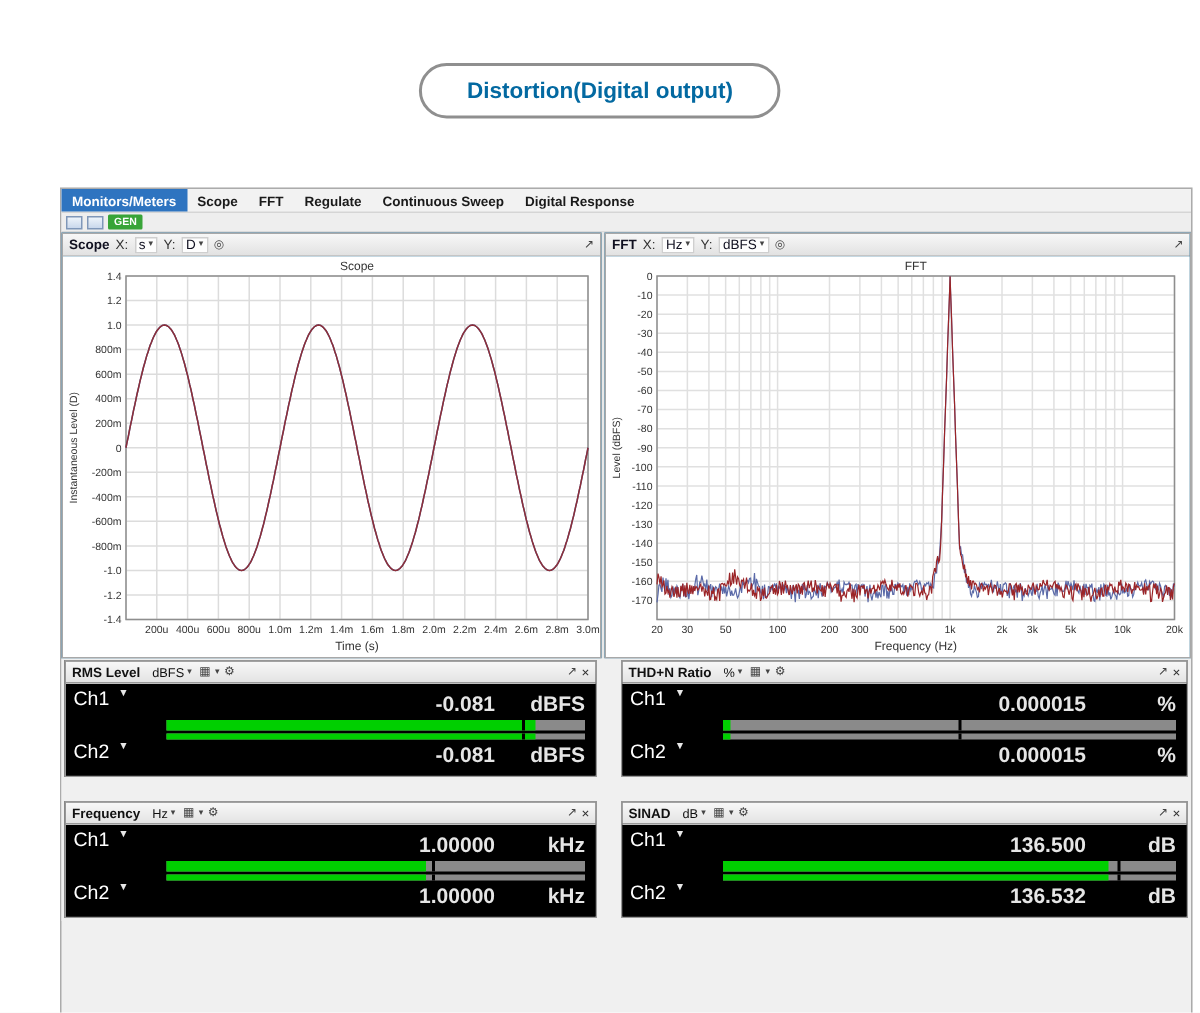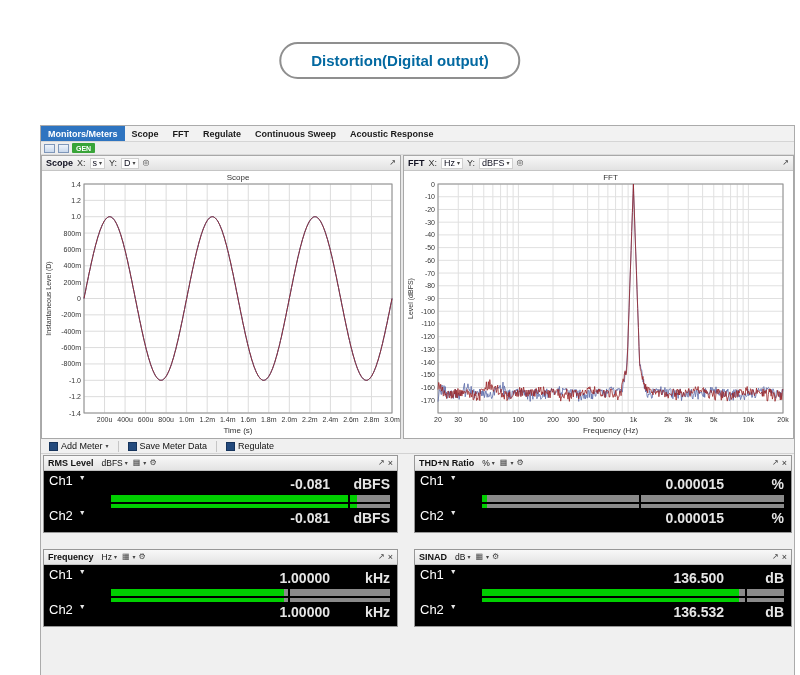--- a/index.html
+++ b/index.html
@@ -68,21 +68,21 @@
 <div class="title-pill">Distortion(Digital output)</div>
 
 <div class="app-window">
 
   <div class="tab-bar" id="tab-bar">
       <div class="tab selected">Monitors/Meters</div>
       <div class="tab">Scope</div>
       <div class="tab">FFT</div>
       <div class="tab">Regulate</div>
       <div class="tab">Continuous Sweep</div>
-      <div class="tab">Acoustic Response</div>
+      <div class="tab">Digital Response</div>
     </div>
 
   <div class="icon-bar">
     <span class="win-icon"></span>
     <span class="win-icon"></span>
     <span class="gen-badge">GEN</span>
   </div>
 
   <div class="graphs-row">
     <div class="gpanel scope">
@@ -278,37 +278,20 @@
             <text x="206.5" y="9" font-size="8" fill="#333" text-anchor="middle">FFT</text>
             <text x="206.5" y="262" font-size="8" fill="#333" text-anchor="middle">Frequency (Hz)</text>
             <text x="9" y="127.5" font-size="7" fill="#333" text-anchor="middle" transform="rotate(-90 9 127.5)">Level (dBFS)</text>
             <polyline points="34.0,230.6 34.7,225.1 35.3,219.0 36.0,218.6 36.7,221.5 37.3,223.6 38.0,214.0 38.6,219.0 39.3,223.3 40.0,214.6 40.6,221.8 41.3,215.6 42.0,225.7 42.6,221.2 43.3,227.3 44.0,225.9 44.6,219.9 45.3,224.4 45.9,220.7 46.6,224.8 47.3,219.6 47.9,221.0 48.6,226.6 49.3,227.6 49.9,223.6 50.6,220.6 51.2,218.2 51.9,226.8 52.6,221.6 53.2,227.0 53.9,226.5 54.6,222.0 55.2,228.4 55.9,223.0 56.6,223.5 57.2,220.5 57.9,223.4 58.5,222.6 59.2,219.3 59.9,214.7 60.5,212.3 61.2,225.8 61.9,222.5 62.5,217.0 63.2,217.3 63.9,212.8 64.5,215.7 65.2,219.6 65.8,218.4 66.5,222.3 67.2,215.3 67.8,223.1 68.5,219.6 69.2,221.2 69.8,218.4 70.5,227.2 71.2,220.0 71.8,220.8 72.5,222.9 73.1,220.2 73.8,220.9 74.5,224.5 75.1,221.7 75.8,218.0 76.5,222.8 77.1,220.0 77.8,225.0 78.5,219.5 79.1,224.6 79.8,220.3 80.4,226.6 81.1,223.3 81.8,219.8 82.4,221.6 83.1,226.3 83.8,222.7 84.4,225.8 85.1,225.8 85.8,223.9 86.4,221.2 87.1,225.5 87.7,227.6 88.4,226.2 89.1,222.7 89.7,219.1 90.4,224.3 91.1,216.6 91.7,218.5 92.4,217.7 93.0,217.3 93.7,216.8 94.4,216.0 95.0,217.5 95.7,214.6 96.4,214.4 97.0,221.1 97.7,219.0 98.4,217.7 99.0,211.1 99.7,224.9 100.3,214.9 101.0,217.3 101.7,219.7 102.3,220.0 103.0,223.6 103.7,225.1 104.3,219.5 105.0,228.4 105.7,218.7 106.3,227.2 107.0,226.6 107.6,226.5 108.3,220.0 109.0,220.3 109.6,223.6 110.3,219.3 111.0,222.5 111.6,219.8 112.3,218.3 113.0,220.2 113.6,217.9 114.3,224.4 114.9,220.0 115.6,221.0 116.3,219.1 116.9,224.5 117.6,218.0 118.3,219.4 118.9,221.8 119.6,219.6 120.3,224.4 120.9,219.0 121.6,223.0 122.2,225.6 122.9,221.6 123.6,228.3 124.2,221.2 124.9,218.9 125.6,224.3 126.2,230.4 126.9,218.8 127.5,222.4 128.2,222.5 128.9,228.3 129.5,220.7 130.2,224.2 130.9,218.3 131.5,222.3 132.2,218.0 132.9,227.8 133.5,225.5 134.2,219.0 134.8,225.6 135.5,223.3 136.2,224.1 136.8,228.3 137.5,227.3 138.2,226.5 138.8,221.0 139.5,223.4 140.2,226.0 140.8,219.0 141.5,227.8 142.1,221.7 142.8,217.8 143.5,224.1 144.1,226.8 144.8,223.2 145.5,219.7 146.1,219.8 146.8,221.1 147.5,217.4 148.1,218.9 148.8,218.5 149.4,218.9 150.1,223.7 150.8,222.7 151.4,222.4 152.1,220.8 152.8,220.8 153.4,219.4 154.1,217.3 154.8,219.5 155.4,215.4 156.1,222.7 156.7,223.5 157.4,221.6 158.1,224.5 158.7,217.0 159.4,218.5 160.1,218.8 160.7,218.3 161.4,218.6 162.0,217.1 162.7,219.2 163.4,219.1 164.0,219.1 164.7,224.3 165.4,222.4 166.0,219.4 166.7,218.5 167.4,224.9 168.0,218.4 168.7,220.4 169.3,221.4 170.0,219.3 170.7,218.6 171.3,221.5 172.0,218.3 172.7,226.7 173.3,222.5 174.0,219.7 174.7,230.4 175.3,223.5 176.0,218.8 176.6,226.1 177.3,229.2 178.0,225.1 178.6,224.2 179.3,222.2 180.0,227.5 180.6,223.0 181.3,228.0 182.0,223.7 182.6,225.5 183.3,227.2 183.9,219.3 184.6,219.3 185.3,226.5 185.9,220.1 186.6,218.3 187.3,227.9 187.9,222.9 188.6,228.1 189.3,221.2 189.9,222.8 190.6,220.5 191.2,225.2 191.9,225.2 192.6,218.7 193.2,218.6 193.9,222.6 194.6,217.8 195.2,218.9 195.9,219.9 196.5,219.4 197.2,220.1 197.9,218.7 198.5,223.6 199.2,219.3 199.9,221.4 200.5,226.1 201.2,220.2 201.9,225.8 202.5,217.9 203.2,222.6 203.8,221.1 204.5,221.8 205.2,217.9 205.8,216.6 206.5,216.8 207.2,215.8 207.8,217.5 208.5,218.7 209.2,216.7 209.8,218.5 210.5,223.3 211.1,221.3 211.8,220.2 212.5,218.5 213.1,219.6 213.8,217.6 214.5,218.1 215.1,217.2 215.8,222.1 216.5,218.1 217.1,219.3 217.8,220.6 218.4,221.0 219.1,211.6 219.8,210.8 220.4,211.0 221.1,201.0 221.8,202.8 222.4,198.0 223.1,186.8 223.8,175.1 224.4,156.0 225.1,136.9 225.7,117.9 226.4,98.8 227.1,79.7 227.7,60.6 228.4,41.5 229.1,22.4 229.4,13.1 229.7,22.9 230.4,42.0 231.0,61.1 231.7,80.1 232.4,99.2 233.0,118.3 233.7,137.4 234.4,156.5 235.0,175.6 235.7,194.6 236.4,193.7 237.0,198.7 237.7,198.8 238.3,204.0 239.0,211.1 239.7,208.4 240.3,217.4 241.0,214.3 241.7,221.0 242.3,216.0 243.0,224.9 243.7,226.5 244.3,223.1 245.0,224.0 245.6,219.3 246.3,221.9 247.0,223.9 247.6,227.3 248.3,226.7 249.0,217.7 249.6,218.6 250.3,221.7 251.0,218.2 251.6,219.7 252.3,217.5 252.9,218.8 253.6,218.5 254.3,221.1 254.9,218.2 255.6,220.9 256.3,219.6 256.9,215.6 257.6,221.6 258.3,223.9 258.9,218.7 259.6,221.2 260.2,221.0 260.9,216.5 261.6,220.8 262.2,225.3 262.9,218.3 263.6,225.1 264.2,223.3 264.9,218.5 265.5,218.6 266.2,217.5 266.9,218.3 267.5,226.3 268.2,222.4 268.9,227.8 269.5,217.9 270.2,221.7 270.9,224.8 271.5,220.9 272.2,219.1 272.8,223.8 273.5,222.0 274.2,227.4 274.8,219.4 275.5,221.9 276.2,217.8 276.8,220.6 277.5,229.6 278.2,224.6 278.8,226.1 279.5,221.1 280.1,223.3 280.8,222.9 281.5,226.1 282.1,224.3 282.8,220.6 283.5,224.6 284.1,226.2 284.8,218.4 285.5,224.2 286.1,223.5 286.8,223.3 287.4,218.2 288.1,226.2 288.8,228.0 289.4,224.4 290.1,222.6 290.8,219.5 291.4,225.8 292.1,221.5 292.8,218.7 293.4,222.5 294.1,228.3 294.7,219.1 295.4,222.6 296.1,221.7 296.7,221.8 297.4,220.8 298.1,223.0 298.7,224.9 299.4,225.8 300.0,218.3 300.7,226.4 301.4,217.4 302.0,218.9 302.7,221.2 303.4,221.2 304.0,223.1 304.7,223.4 305.4,222.9 306.0,220.4 306.7,216.2 307.3,221.9 308.0,216.4 308.7,218.8 309.3,220.4 310.0,217.9 310.7,220.0 311.3,222.4 312.0,215.8 312.7,222.4 313.3,219.9 314.0,221.4 314.6,223.1 315.3,224.4 316.0,219.4 316.6,222.5 317.3,225.8 318.0,221.4 318.6,218.2 319.3,225.6 320.0,218.2 320.6,220.6 321.3,220.7 321.9,225.3 322.6,219.3 323.3,220.3 323.9,218.1 324.6,224.8 325.3,229.4 325.9,229.9 326.6,224.1 327.2,222.1 327.9,224.3 328.6,220.4 329.2,229.3 329.9,218.6 330.6,225.8 331.2,223.0 331.9,218.4 332.6,219.7 333.2,225.9 333.9,226.3 334.5,218.9 335.2,226.0 335.9,223.9 336.5,228.6 337.2,226.8 337.9,223.9 338.5,222.3 339.2,225.3 339.9,226.3 340.5,228.8 341.2,222.4 341.8,224.6 342.5,225.5 343.2,224.5 343.8,218.1 344.5,224.6 345.2,222.7 345.8,224.2 346.5,223.1 347.2,221.2 347.8,226.5 348.5,226.1 349.1,218.4 349.8,221.2 350.5,222.9 351.1,227.0 351.8,225.3 352.5,220.6 353.1,220.0 353.8,219.7 354.5,217.2 355.1,219.2 355.8,219.6 356.4,219.7 357.1,217.5 357.8,220.9 358.4,224.6 359.1,216.6 359.8,215.6 360.4,218.2 361.1,221.1 361.7,221.9 362.4,216.7 363.1,218.3 363.7,217.0 364.4,216.4 365.1,217.1 365.7,220.7 366.4,221.7 367.1,218.2 367.7,222.5 368.4,222.2 369.0,217.8 369.7,219.6 370.4,223.1 371.0,224.9 371.7,227.3 372.4,220.0 373.0,219.3 373.7,220.7 374.4,220.9 375.0,222.5 375.7,226.3 376.3,221.2 377.0,226.5 377.7,224.8 378.3,218.0 379.0,220.2 " fill="none" stroke="#5b6aa8" stroke-width="0.8"></polyline>
             <polyline points="34.0,218.6 34.7,211.4 35.3,213.9 36.0,218.4 36.7,213.2 37.3,220.1 38.0,218.8 38.6,216.0 39.3,225.1 40.0,224.3 40.6,219.6 41.3,224.2 42.0,222.5 42.6,227.5 43.3,223.4 44.0,220.1 44.6,221.7 45.3,226.9 45.9,224.4 46.6,220.1 47.3,227.4 47.9,220.3 48.6,226.5 49.3,226.7 49.9,219.6 50.6,223.1 51.2,218.1 51.9,226.5 52.6,219.2 53.2,227.0 53.9,217.5 54.6,223.1 55.2,224.8 55.9,218.8 56.6,225.0 57.2,219.3 57.9,225.1 58.5,219.7 59.2,223.0 59.9,219.9 60.5,220.5 61.2,222.3 61.9,221.4 62.5,219.9 63.2,218.5 63.9,223.5 64.5,220.3 65.2,221.3 65.8,226.6 66.5,222.3 67.2,223.8 67.8,226.1 68.5,219.4 69.2,228.9 69.8,228.6 70.5,222.8 71.2,224.9 71.8,220.6 72.5,229.5 73.1,227.1 73.8,228.7 74.5,222.0 75.1,221.6 75.8,229.6 76.5,218.7 77.1,218.1 77.8,218.0 78.5,219.1 79.1,218.2 79.8,219.8 80.4,219.7 81.1,216.7 81.8,218.2 82.4,210.8 83.1,219.3 83.8,218.0 84.4,210.7 85.1,218.2 85.8,208.6 86.4,213.5 87.1,218.7 87.7,213.6 88.4,214.8 89.1,219.1 89.7,220.4 90.4,215.8 91.1,216.3 91.7,215.1 92.4,221.5 93.0,218.5 93.7,214.1 94.4,223.6 95.0,222.4 95.7,223.0 96.4,221.5 97.0,217.9 97.7,226.2 98.4,222.2 99.0,226.1 99.7,224.2 100.3,228.2 101.0,220.0 101.7,222.6 102.3,221.5 103.0,229.6 103.7,227.8 104.3,221.7 105.0,226.2 105.7,220.7 106.3,227.3 107.0,227.8 107.6,226.6 108.3,225.2 109.0,224.8 109.6,220.6 110.3,220.6 111.0,219.3 111.6,224.9 112.3,221.1 113.0,225.5 113.6,219.0 114.3,225.5 114.9,224.3 115.6,216.3 116.3,218.7 116.9,225.7 117.6,217.0 118.3,224.7 118.9,220.8 119.6,216.1 120.3,220.5 120.9,219.6 121.6,224.0 122.2,225.7 122.9,219.0 123.6,223.3 124.2,225.2 124.9,219.1 125.6,223.1 126.2,220.7 126.9,218.6 127.5,224.6 128.2,218.5 128.9,219.5 129.5,225.0 130.2,219.5 130.9,225.5 131.5,218.1 132.2,217.4 132.9,221.7 133.5,222.7 134.2,220.2 134.8,216.0 135.5,221.1 136.2,218.7 136.8,216.1 137.5,223.8 138.2,220.8 138.8,223.1 139.5,215.7 140.2,219.4 140.8,224.6 141.5,219.8 142.1,221.2 142.8,222.4 143.5,223.0 144.1,219.0 144.8,226.5 145.5,220.0 146.1,226.9 146.8,220.5 147.5,217.7 148.1,219.2 148.8,221.4 149.4,217.9 150.1,219.8 150.8,223.8 151.4,220.7 152.1,219.4 152.8,218.5 153.4,218.6 154.1,224.6 154.8,218.4 155.4,226.7 156.1,222.5 156.7,230.1 157.4,225.9 158.1,225.9 158.7,223.2 159.4,226.2 160.1,227.2 160.7,222.8 161.4,221.6 162.0,223.6 162.7,217.8 163.4,223.7 164.0,228.2 164.7,221.6 165.4,230.4 166.0,222.0 166.7,226.3 167.4,227.6 168.0,222.1 168.7,218.8 169.3,226.0 170.0,219.9 170.7,219.7 171.3,220.9 172.0,219.0 172.7,224.9 173.3,222.4 174.0,222.0 174.7,227.9 175.3,223.6 176.0,221.3 176.6,224.8 177.3,221.5 178.0,221.3 178.6,218.9 179.3,224.0 180.0,222.2 180.6,222.7 181.3,219.0 182.0,220.7 182.6,222.5 183.3,216.9 183.9,217.9 184.6,216.3 185.3,218.1 185.9,215.7 186.6,218.1 187.3,220.3 187.9,221.6 188.6,222.5 189.3,218.8 189.9,223.1 190.6,215.5 191.2,219.8 191.9,220.5 192.6,221.3 193.2,219.1 193.9,222.7 194.6,218.2 195.2,220.7 195.9,217.9 196.5,224.4 197.2,225.3 197.9,223.6 198.5,225.1 199.2,222.7 199.9,219.0 200.5,222.2 201.2,226.8 201.9,222.2 202.5,219.8 203.2,219.1 203.8,220.5 204.5,220.3 205.2,226.1 205.8,226.0 206.5,218.0 207.2,217.9 207.8,219.4 208.5,224.2 209.2,226.4 209.8,224.1 210.5,223.0 211.1,225.8 211.8,219.3 212.5,224.4 213.1,224.5 213.8,229.0 214.5,225.8 215.1,225.6 215.8,220.0 216.5,220.2 217.1,224.7 217.8,213.4 218.4,211.1 219.1,207.8 219.8,210.6 220.4,203.0 221.1,199.8 221.8,204.0 222.4,202.4 223.1,191.9 223.8,175.1 224.4,156.0 225.1,136.9 225.7,117.9 226.4,98.8 227.1,79.7 227.7,60.6 228.4,41.5 229.1,22.4 229.4,13.1 229.7,22.9 230.4,42.0 231.0,61.1 231.7,80.1 232.4,99.2 233.0,118.3 233.7,137.4 234.4,156.5 235.0,175.6 235.7,192.8 236.4,198.7 237.0,200.1 237.7,204.7 238.3,208.5 239.0,205.4 239.7,213.2 240.3,212.3 241.0,218.2 241.7,213.1 242.3,219.8 243.0,215.7 243.7,221.9 244.3,216.5 245.0,216.4 245.6,218.8 246.3,217.9 247.0,218.8 247.6,221.9 248.3,220.8 249.0,223.9 249.6,219.9 250.3,218.0 251.0,219.1 251.6,223.3 252.3,220.4 252.9,221.7 253.6,220.0 254.3,219.5 254.9,225.7 255.6,221.0 256.3,218.5 256.9,220.5 257.6,223.8 258.3,221.8 258.9,219.1 259.6,219.3 260.2,220.8 260.9,226.1 261.6,222.9 262.2,221.1 262.9,225.3 263.6,223.2 264.2,227.2 264.9,223.4 265.5,222.3 266.2,223.4 266.9,223.1 267.5,224.7 268.2,223.3 268.9,218.2 269.5,218.2 270.2,219.7 270.9,225.9 271.5,221.9 272.2,229.1 272.8,218.8 273.5,218.0 274.2,223.9 274.8,218.8 275.5,224.0 276.2,218.2 276.8,222.1 277.5,220.7 278.2,225.8 278.8,224.1 279.5,221.5 280.1,224.8 280.8,225.4 281.5,218.8 282.1,220.4 282.8,221.6 283.5,221.9 284.1,219.6 284.8,217.4 285.5,221.6 286.1,225.4 286.8,219.6 287.4,220.7 288.1,222.3 288.8,221.9 289.4,217.8 290.1,219.8 290.8,219.3 291.4,215.7 292.1,217.9 292.8,218.9 293.4,219.1 294.1,215.5 294.7,220.8 295.4,222.3 296.1,219.1 296.7,219.7 297.4,220.8 298.1,218.7 298.7,217.3 299.4,216.6 300.0,221.2 300.7,218.4 301.4,222.0 302.0,219.0 302.7,222.7 303.4,220.6 304.0,223.0 304.7,226.9 305.4,227.4 306.0,222.2 306.7,219.1 307.3,219.9 308.0,222.0 308.7,225.5 309.3,223.0 310.0,219.6 310.7,228.0 311.3,229.3 312.0,222.7 312.7,219.1 313.3,218.2 314.0,223.1 314.6,218.0 315.3,219.9 316.0,222.1 316.6,222.6 317.3,229.2 318.0,219.6 318.6,227.1 319.3,221.4 320.0,221.6 320.6,225.9 321.3,225.0 321.9,220.2 322.6,226.1 323.3,230.1 323.9,226.4 324.6,225.8 325.3,223.2 325.9,220.9 326.6,225.2 327.2,228.6 327.9,226.3 328.6,222.1 329.2,227.2 329.9,221.6 330.6,221.1 331.2,226.4 331.9,226.4 332.6,219.7 333.2,219.2 333.9,225.5 334.5,220.2 335.2,222.0 335.9,218.1 336.5,219.3 337.2,218.7 337.9,222.3 338.5,223.9 339.2,220.1 339.9,223.5 340.5,223.1 341.2,224.2 341.8,216.8 342.5,219.4 343.2,215.5 343.8,222.6 344.5,220.1 345.2,221.2 345.8,223.5 346.5,217.7 347.2,218.8 347.8,223.6 348.5,218.5 349.1,219.0 349.8,221.6 350.5,224.7 351.1,222.1 351.8,222.3 352.5,217.1 353.1,222.5 353.8,219.2 354.5,220.4 355.1,220.1 355.8,222.2 356.4,222.4 357.1,222.2 357.8,221.1 358.4,225.4 359.1,217.9 359.8,225.3 360.4,219.8 361.1,222.6 361.7,219.9 362.4,218.7 363.1,230.0 363.7,229.9 364.4,223.3 365.1,218.0 365.7,221.0 366.4,217.9 367.1,225.2 367.7,219.4 368.4,228.1 369.0,225.5 369.7,221.4 370.4,223.3 371.0,230.3 371.7,227.5 372.4,224.9 373.0,224.2 373.7,219.3 374.4,225.6 375.0,220.7 375.7,220.9 376.3,229.0 377.0,221.9 377.7,228.7 378.3,219.7 379.0,218.0 " fill="none" stroke="#9b2427" stroke-width="0.8"></polyline>
           </svg>
         </div>
     </div>
   </div>
 
-  <div class="meter-toolbar" id="meter-toolbar">
-      <div class="mt-btn">
-        <span class="mt-icon"></span>
-        <span>Add Meter</span>
-        <span class="mini-dd">▾</span>
-      </div>
-      <div class="mt-sep"></div>
-      <div class="mt-btn">
-        <span class="mt-icon"></span>
-        <span>Save Meter Data</span>
-      </div>
-      <div class="mt-sep"></div>
-      <div class="mt-btn">
-        <span class="mt-icon"></span>
-        <span>Regulate</span>
-      </div>
-    </div>
 
   <div class="meters-grid" id="meters-grid">
       <div class="meter-panel">
         <div class="meter-header">
           <span class="m-title">RMS Level</span>
           <span class="m-unit">
             <span>dBFS</span>
             <span class="mini-dd">▾</span>
           </span>
           <span class="mini">▦</span>

